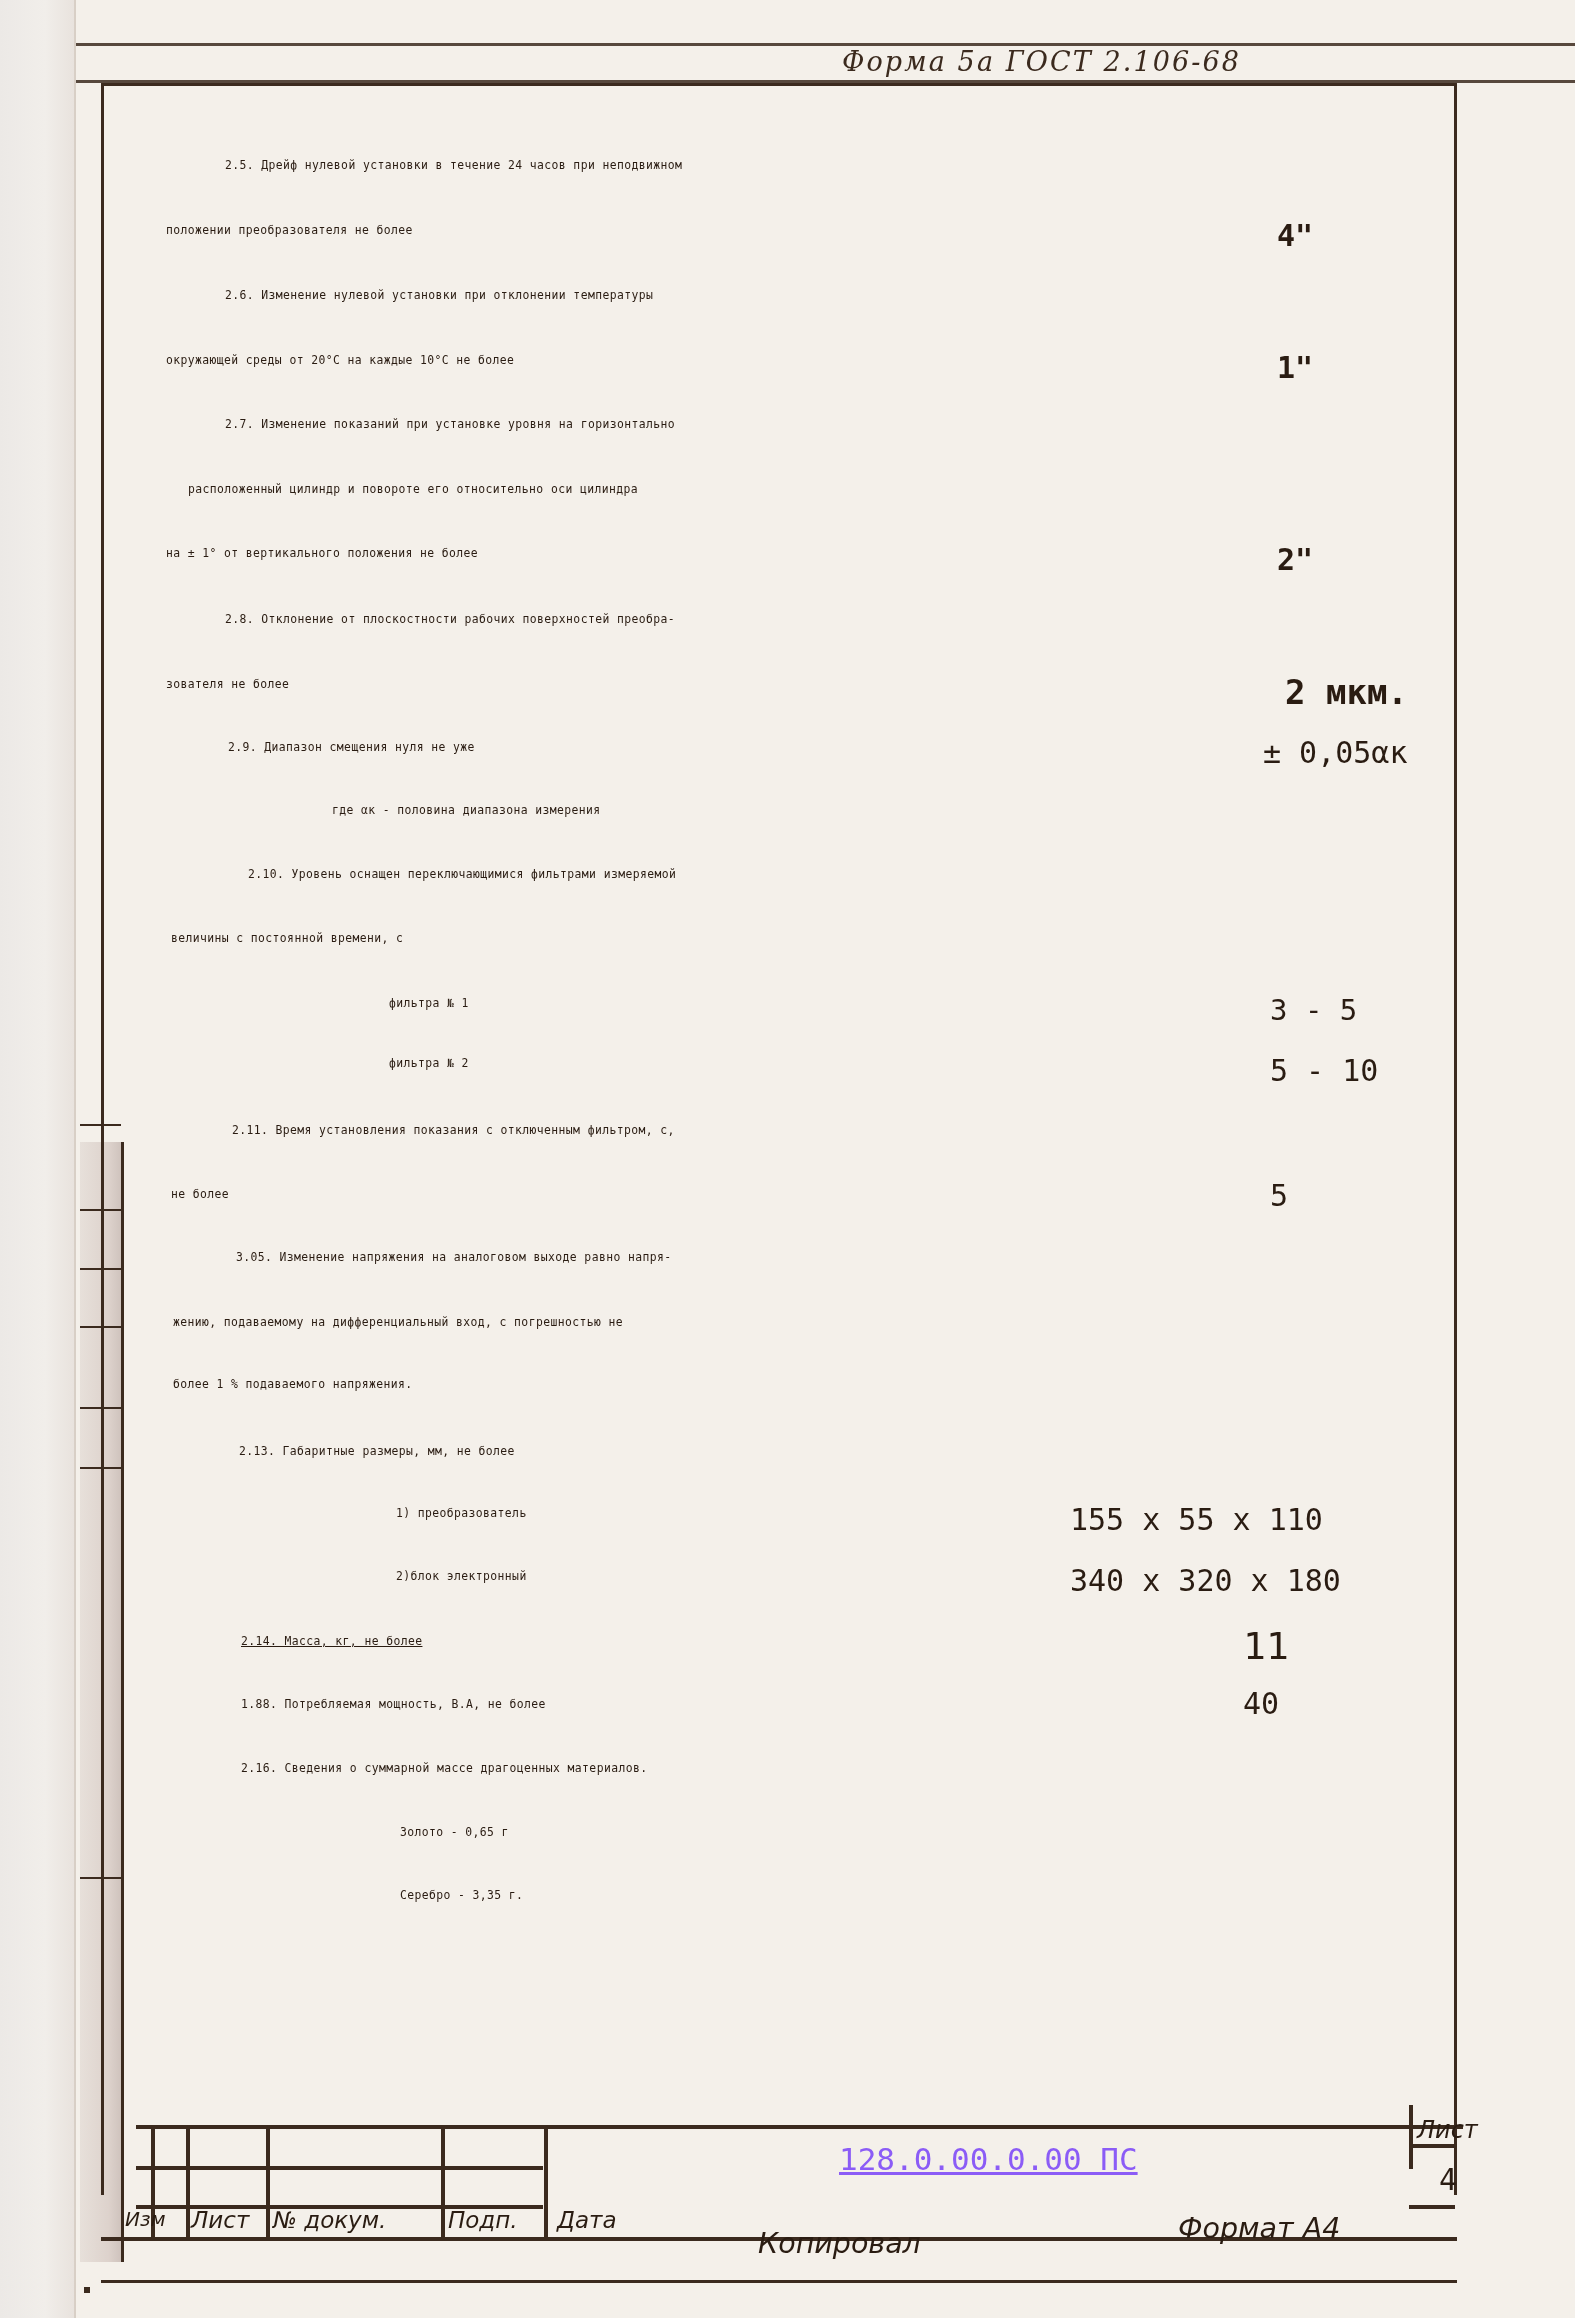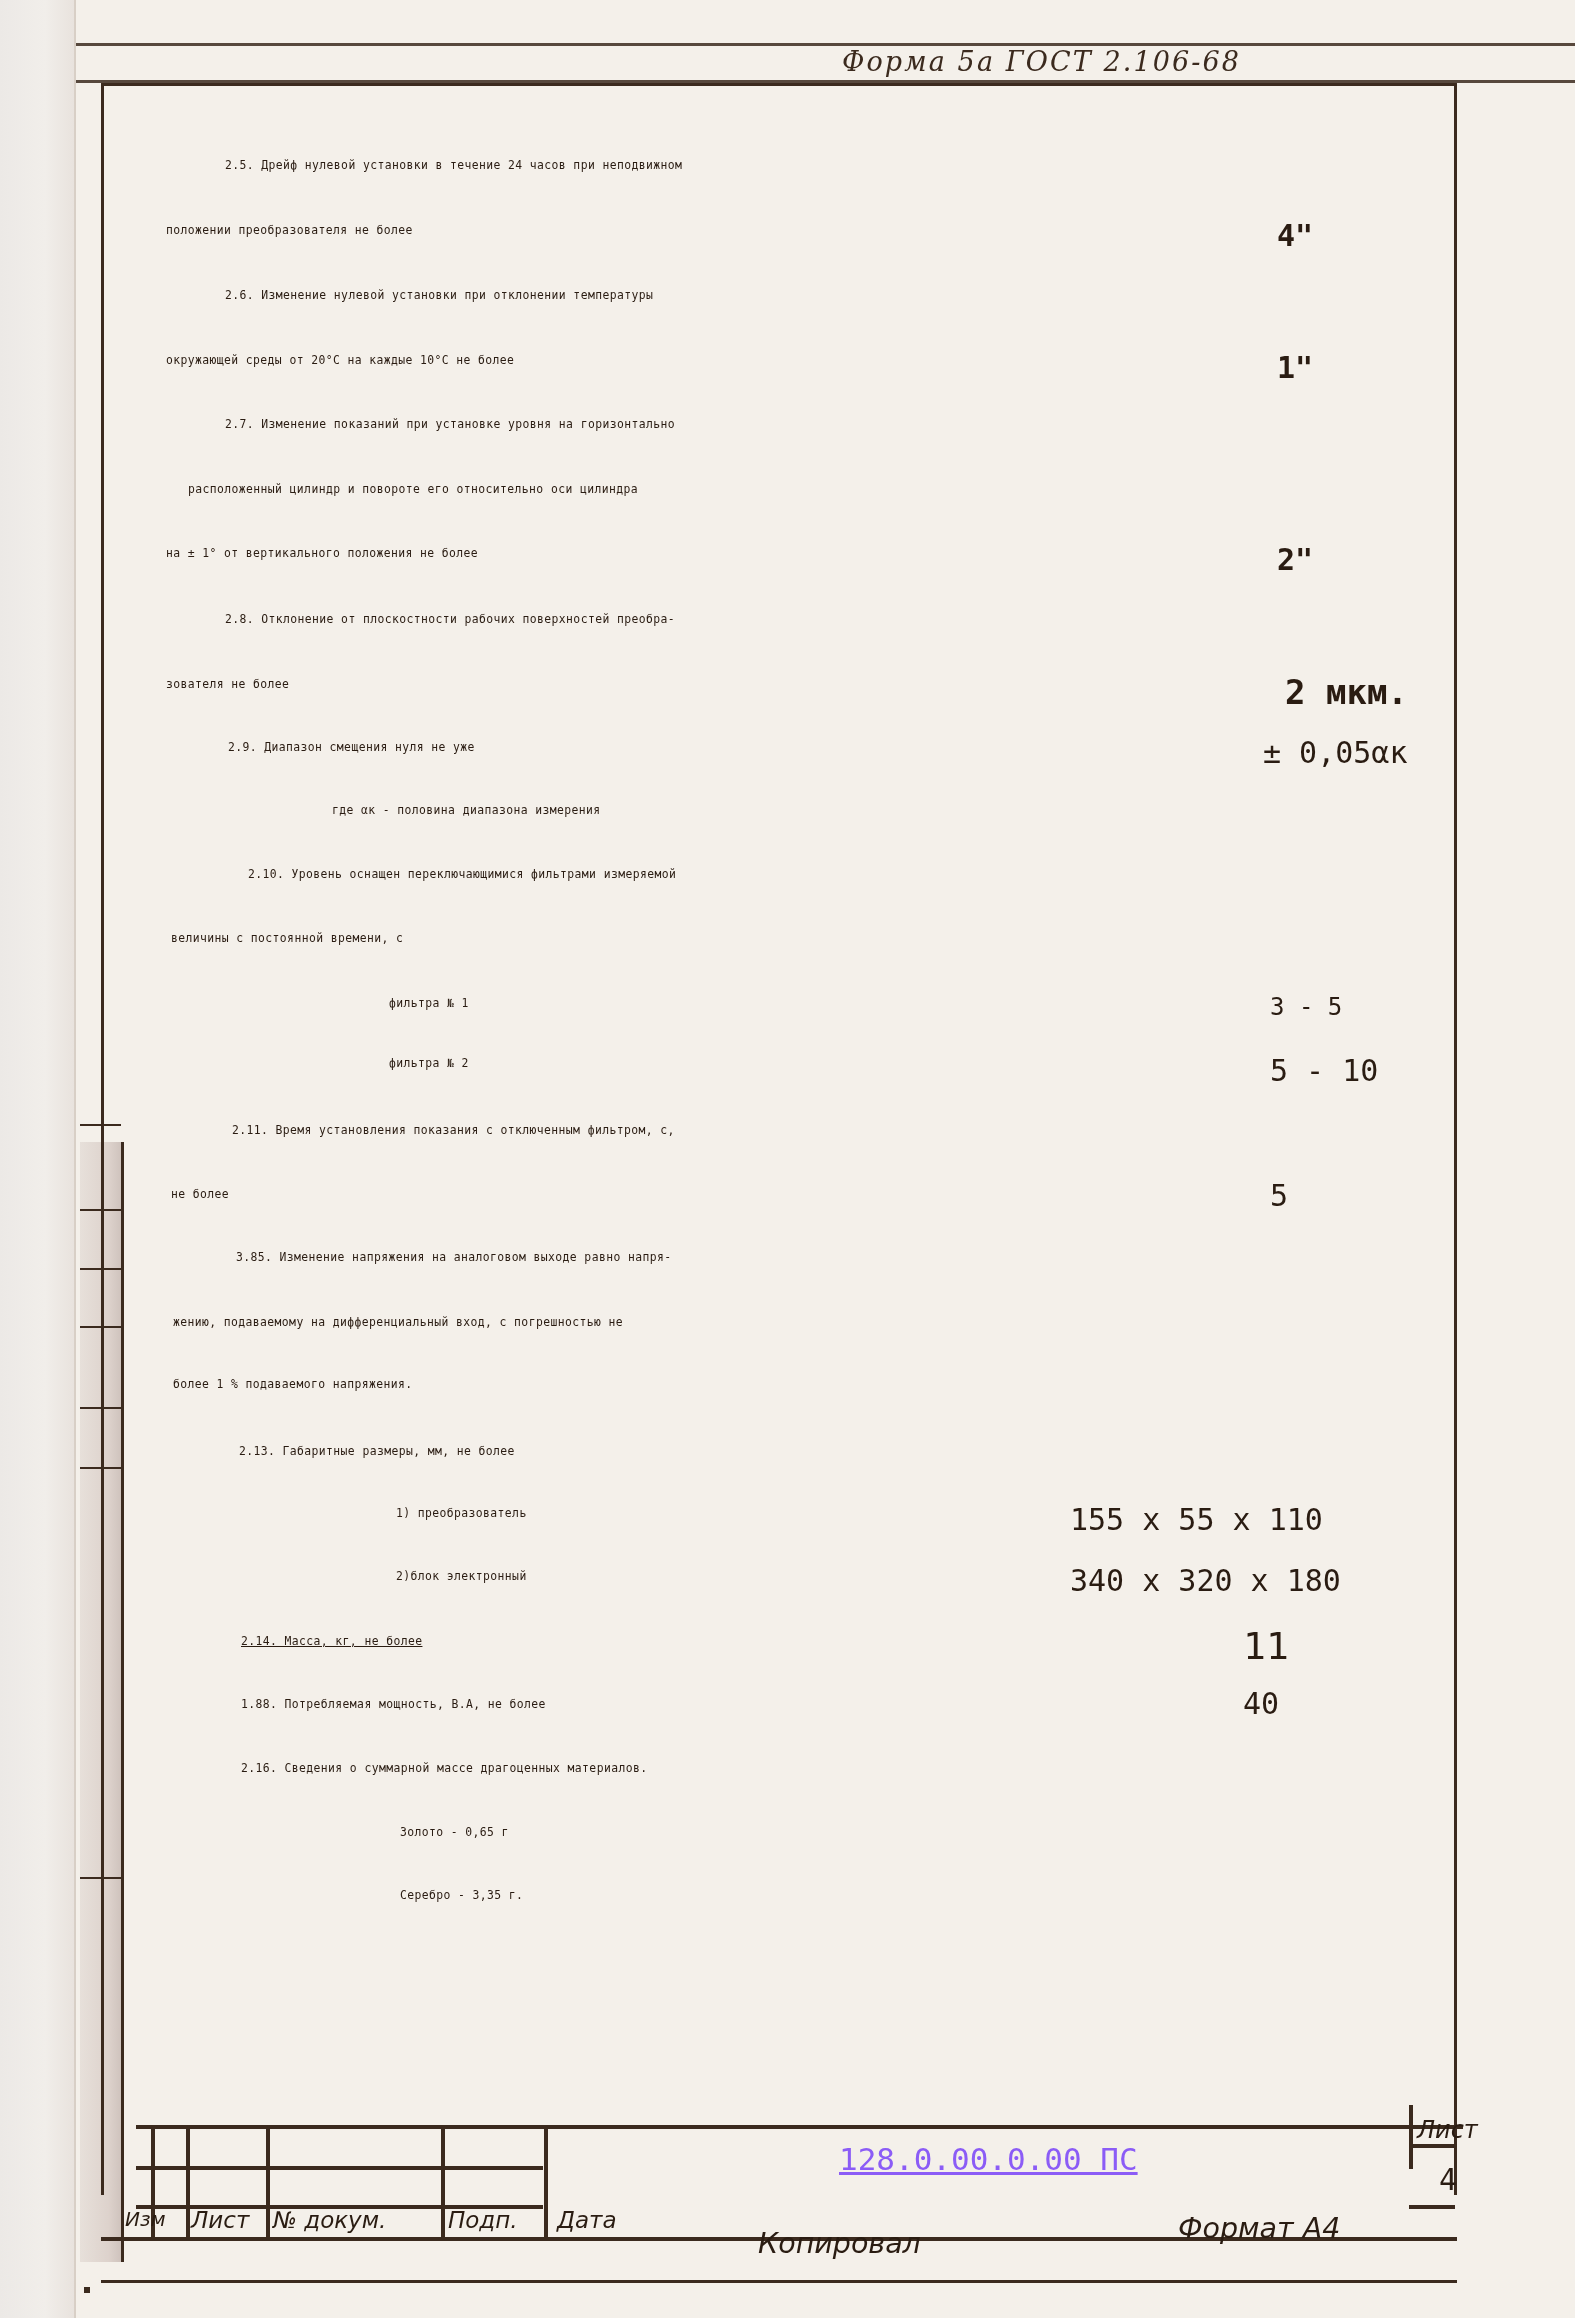--- a/index.html
+++ b/index.html
@@ -180,29 +180,29 @@
   <div class="line" style="left:166px; top:677px;">зователя не более</div>
   <div class="val" style="left:1285px; top:672px; font-size:34px; font-weight:bold;">2 мкм.</div>
 
   <div class="line" style="left:228px; top:740px;">2.9. Диапазон смещения нуля не уже</div>
   <div class="val" style="left:1263px; top:735px; font-size:30px; font-weight:normal;">± 0,05αк</div>
   <div class="line" style="left:332px; top:803px;">где αк - половина диапазона измерения</div>
 
   <div class="line" style="left:228px; top:867px;margin-left:20px;">2.10. Уровень оснащен переключающимися фильтрами измеряемой</div>
   <div class="line" style="left:171px; top:931px;">величины с постоянной времени, с</div>
   <div class="line" style="left:389px; top:996px;">фильтра № 1</div>
-  <div class="val" style="left:1270px; top:993px; font-size:24px;">3 - 5</div>
+  <div class="val" style="left:1270px; top:993px; font-size:29px;">3 - 5</div>
   <div class="line" style="left:389px; top:1056px;">фильтра № 2</div>
   <div class="val" style="left:1270px; top:1053px; font-size:30px;">5 - 10</div>
 
   <div class="line" style="left:232px; top:1123px;">2.11. Время установления показания с отключенным фильтром, с,</div>
   <div class="line" style="left:171px; top:1187px;">не более</div>
   <div class="val" style="left:1270px; top:1178px; font-size:30px;">5</div>
 
-  <div class="line" style="left:236px; top:1250px;">3.85. Изменение напряжения на аналоговом выходе равно напря-</div>
+  <div class="line" style="left:236px; top:1250px;">3.05. Изменение напряжения на аналоговом выходе равно напря-</div>
   <div class="line" style="left:173px; top:1315px;">жению, подаваемому на дифференциальный вход, с погрешностью не</div>
   <div class="line" style="left:173px; top:1377px;">более 1 % подаваемого напряжения.</div>
 
   <div class="line" style="left:239px; top:1444px;">2.13. Габаритные размеры, мм, не более</div>
   <div class="line" style="left:396px; top:1506px;">1) преобразователь</div>
   <div class="val" style="left:1070px; top:1502px; font-size:30px; font-weight:normal;">155 х 55 х 110</div>
   <div class="line" style="left:396px; top:1569px;">2)блок электронный</div>
   <div class="val" style="left:1070px; top:1563px; font-size:30px; font-weight:normal;">340 х 320 х 180</div>
 
   <div class="line" style="left:241px; top:1634px;text-decoration:underline;">2.14. Масса, кг, не более</div>

